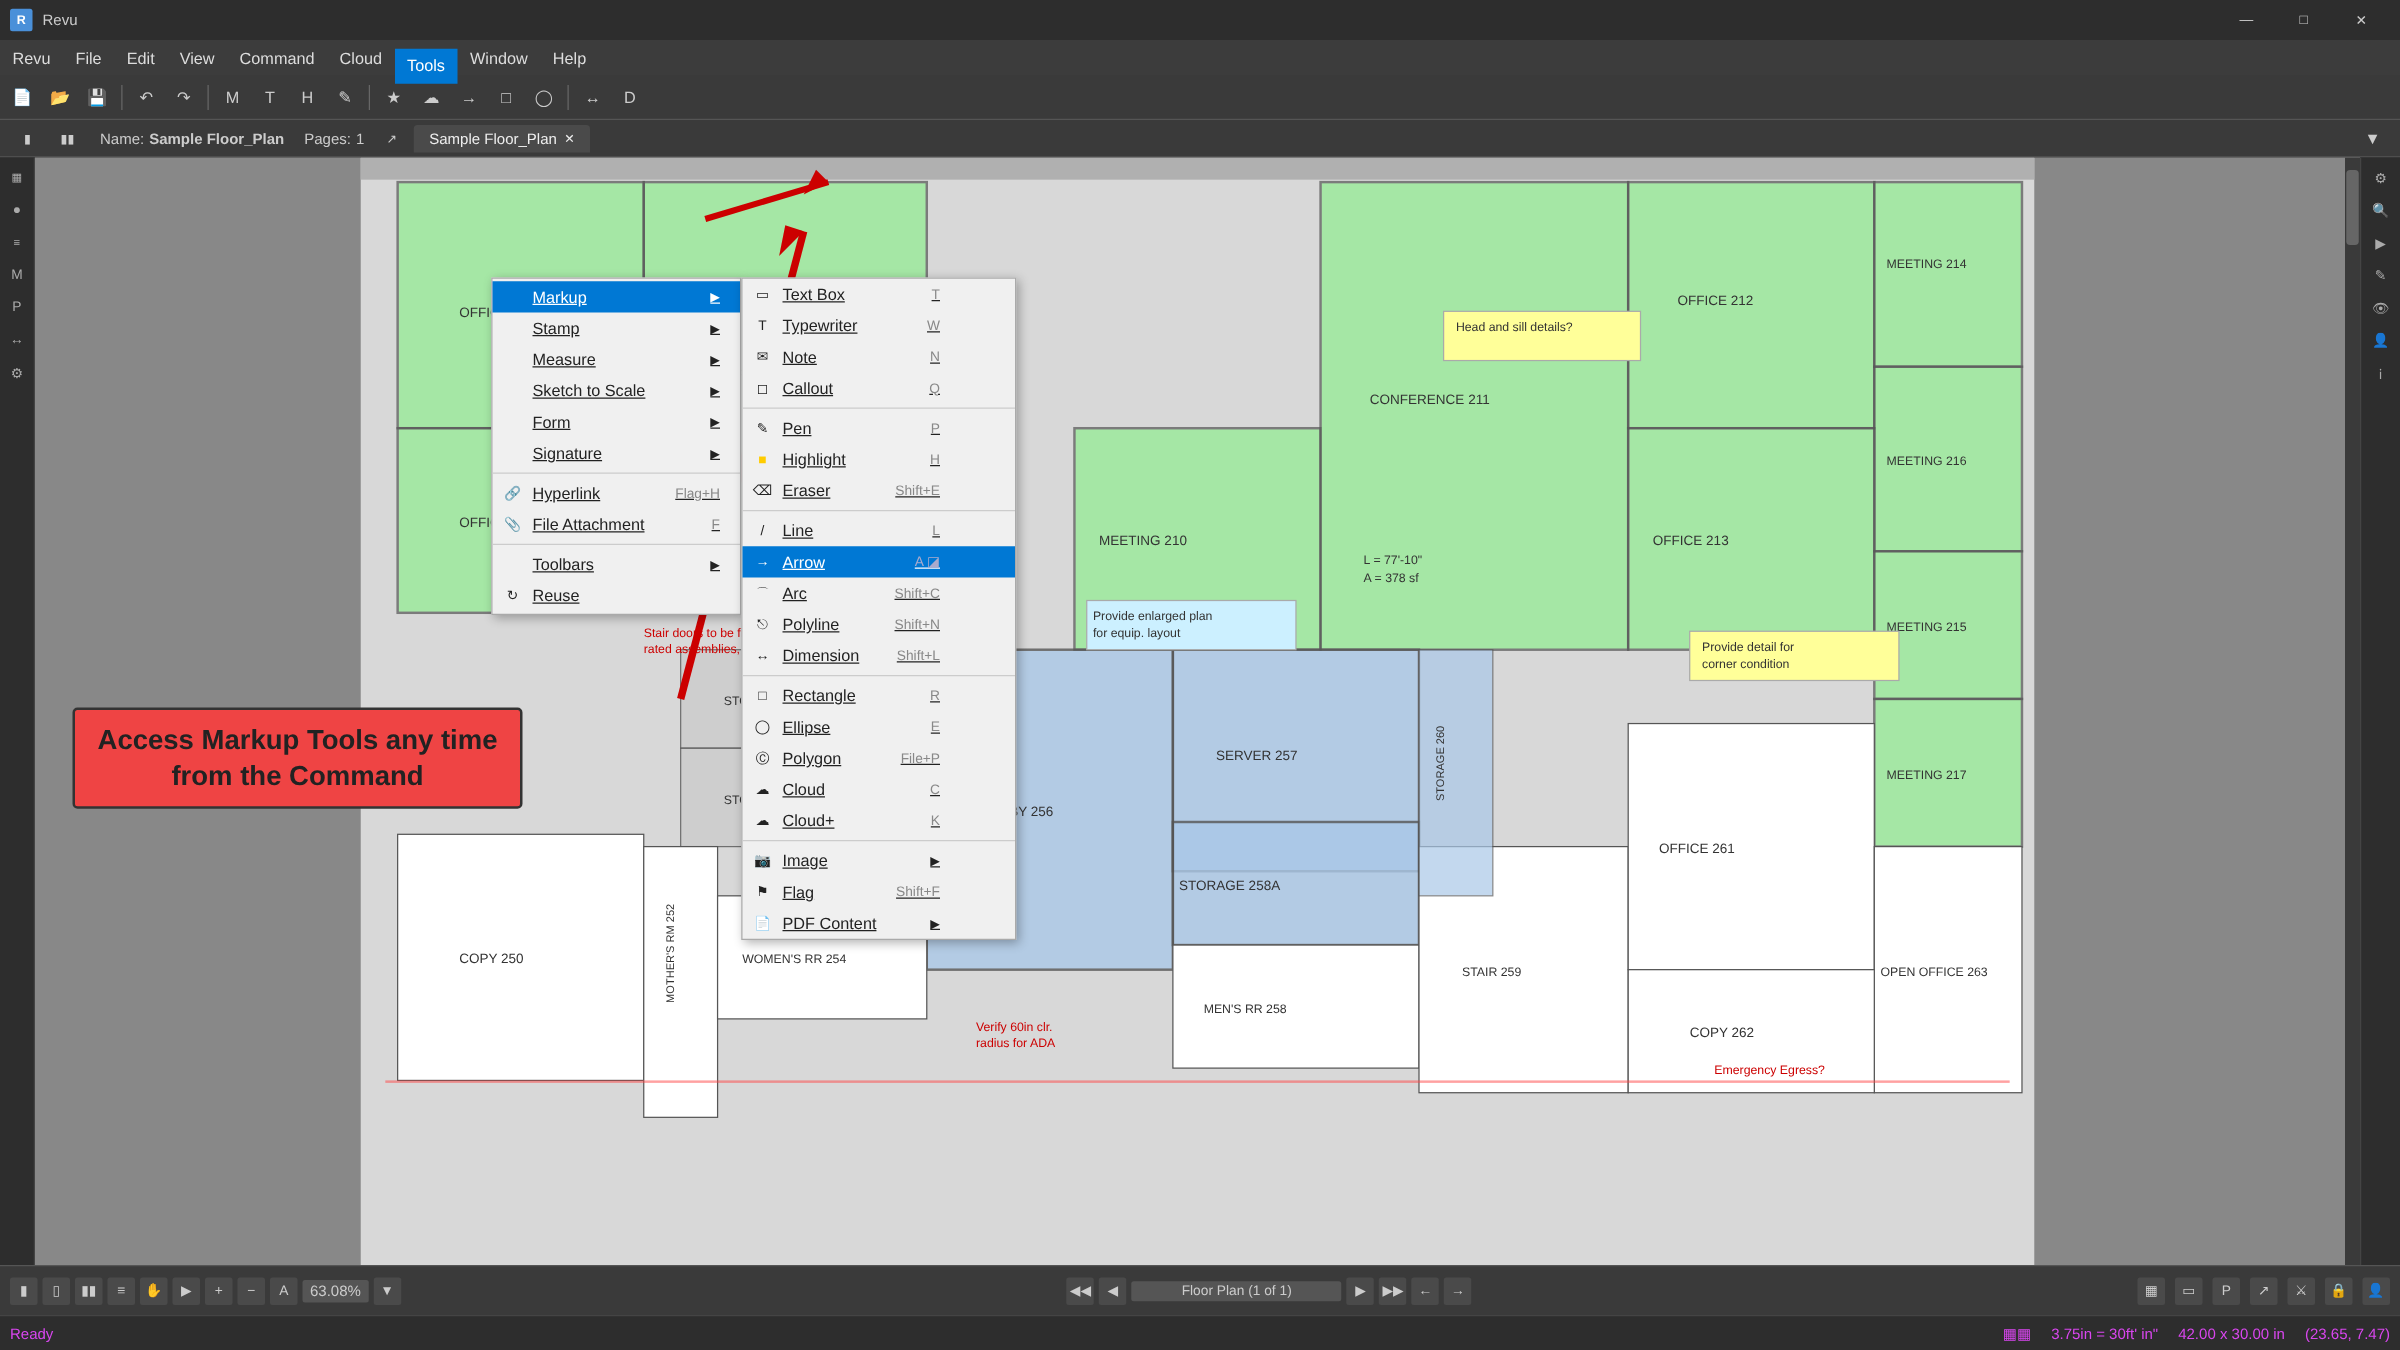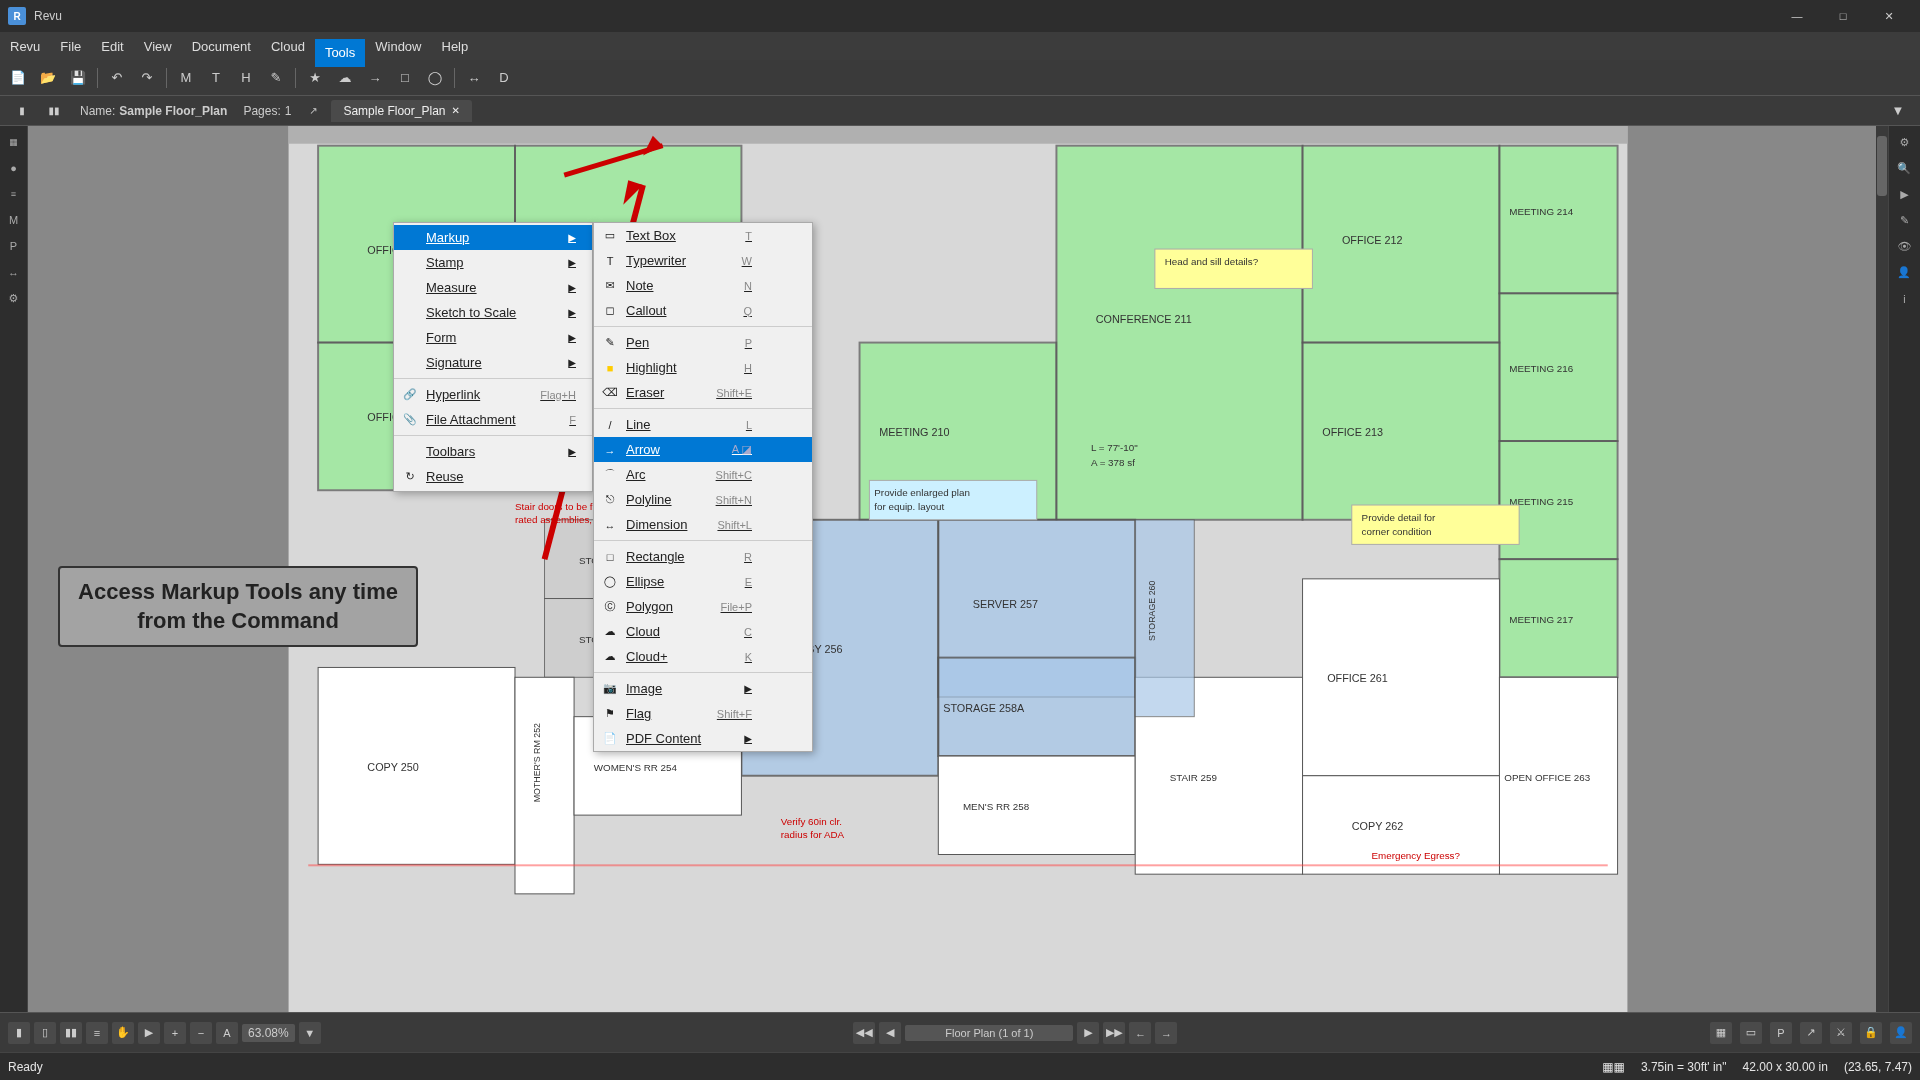--- a/index.html
+++ b/index.html
@@ -55,21 +55,21 @@
     .bottom-left { display: flex; align-items: center; gap: 4px; }
     .bottom-center { display: flex; align-items: center; gap: 4px; }
     .bottom-right { display: flex; align-items: center; gap: 8px; font-size: 11px; }
     .zoom-display { background: #555; padding: 2px 6px; border-radius: 2px; cursor: pointer; }
     .nav-btn { width: 22px; height: 22px; display: flex; align-items: center; justify-content: center; cursor: pointer; background: #4a4a4a; border-radius: 2px; color: #ccc; font-size: 11px; }
     .page-info { background: #555; padding: 2px 40px; border-radius: 2px; font-size: 11px; text-align: right; }
 
     
     #statusbar {
       width: 100%; height: 28px; background: #2d2d2d; display: flex; align-items: center; padding: 0 8px;
-      color: #e5e5e5; font-size: 12px; justify-content: space-between; border-top: 1px solid #444;
+      color: #d946ef; font-size: 12px; justify-content: space-between; border-top: 1px solid #444;
     }
     .status-right { display: flex; gap: 16px; align-items: center; }
 
     
     #dropdown-overlay {
       position: absolute;
       top: 96px; left: 365px;
       z-index: 1000;
       display: flex;
     }
@@ -114,21 +114,21 @@
       min-width: 220px;
       font-size: 13px;
       color: #222;
       z-index: 1001;
     }
     .submenu .dropdown-item { padding: 5px 60px 5px 32px; }
 
     
     .tooltip-box {
       position: absolute;
-      background: #a3a3a3;
+      background: #ef4444;
       border: 2px solid #333;
       border-radius: 4px;
       padding: 10px 16px;
       font-size: 22px;
       font-weight: bold;
       color: #222;
       text-align: center;
       z-index: 500;
       line-height: 1.3;
     }
@@ -153,21 +153,21 @@
     <div class="win-btn">□</div>
     <div class="win-btn close">✕</div>
   </div>
 </div>
 
 <div id="menubar">
   <div class="menu-item">Revu</div>
   <div class="menu-item">File</div>
   <div class="menu-item">Edit</div>
   <div class="menu-item">View</div>
-  <div class="menu-item">Document</div>
+  <div class="menu-item">Command</div>
   <div class="menu-item">Cloud</div>
   <div class="menu-item active">Tools</div>
   <div class="menu-item">Window</div>
   <div class="menu-item">Help</div>
 </div>
 
 <div id="toolbar1">
   <div class="tb-btn">📄</div>
   <div class="tb-btn">📂</div>
   <div class="tb-btn">💾</div>

